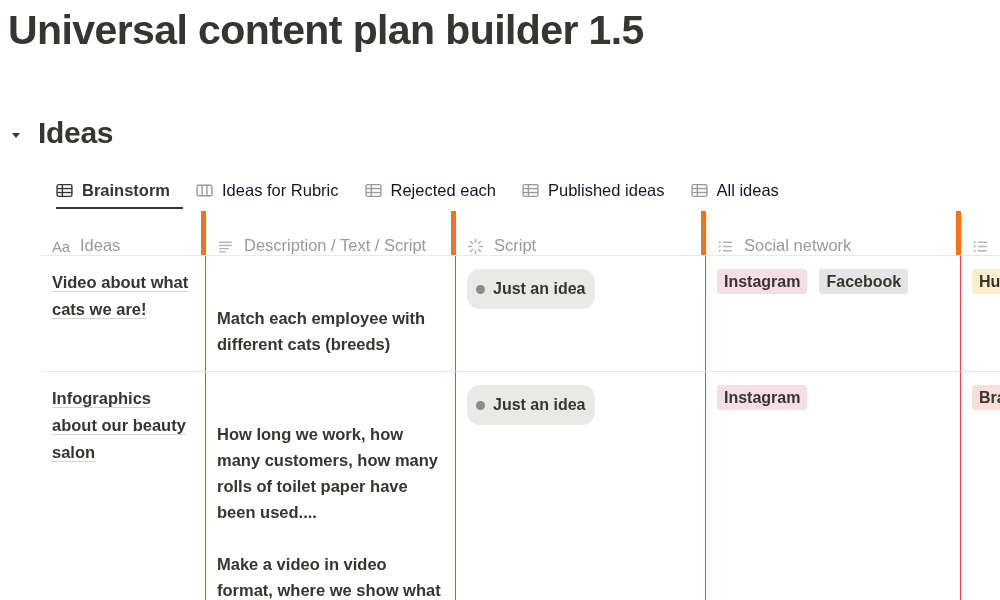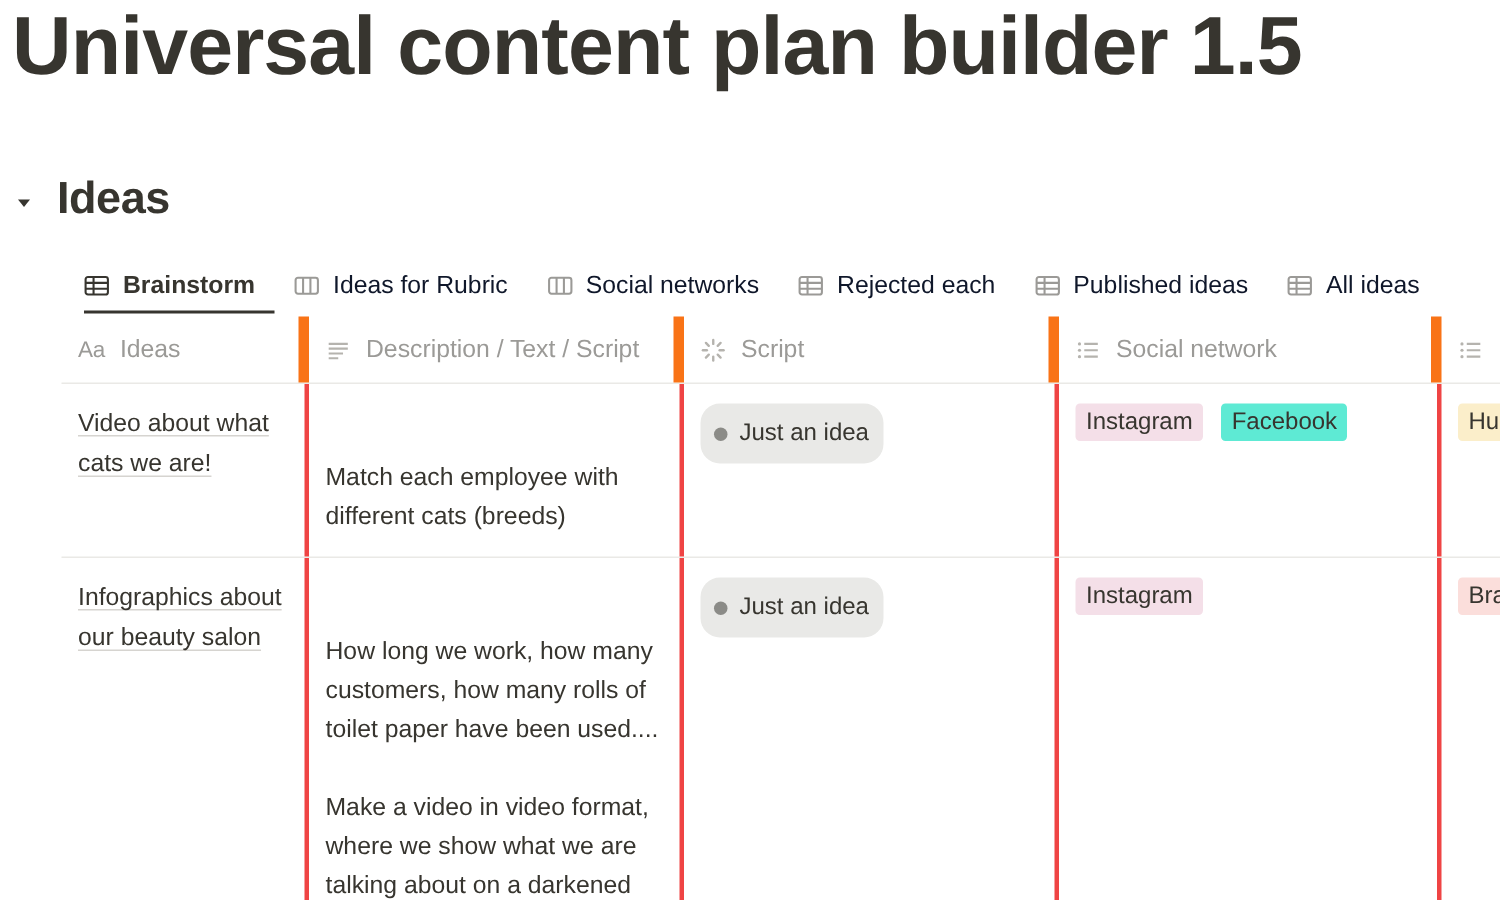--- a/index.html
+++ b/index.html
@@ -18,21 +18,21 @@
     width: 1000px;
     height: 600px;
     overflow: hidden;
   }
 
   
   .page-title {
     position: absolute;
     left: 8px;
     top: 2px;
-    font-size: 55px;
+    font-size: 41px;
     font-weight: bold;
     letter-spacing: -0.6px;
     color: #37352f;
     line-height: 56px;
     white-space: nowrap;
   }
 
   
   .section-head {
     position: absolute;
@@ -106,25 +106,25 @@
     top: 211px;
     width: 1010px;
   }
   .hdr-row {
     display: flex;
     height: 45px;
     border-bottom: 1px solid #eae9e6;
   }
   .hdr-cell {
     display: flex;
-    align-items: center;
+    align-items: flex-end;
     padding-left: 11px;
     font-size: 16.5px;
     color: #9b9a97;
-    border-right: 7px solid #f97316;
+    border-right: 5px solid #f97316;
     white-space: nowrap;
     overflow: hidden;
   }
   .hdr-cell .h-ico {
     width: 17px;
     height: 17px;
     margin-right: 10px;
     flex: none;
     display: block;
   }
@@ -134,22 +134,23 @@
     color: #9b9a97;
     letter-spacing: -0.2px;
   }
 
   .row {
     display: flex;
     border-bottom: 1px solid #eae9e6;
   }
   .cell {
     padding: 13px 11px 14px 11px;
-    border-right: 3px solid #ef4444;
+    border-right: 1px solid #ef4444;
     overflow: hidden;
+    font-weight: bold;
   }
 
   
   .c1 { width: 165px; flex: none; }
   .c2 { width: 250px; flex: none; }
   .c3 { width: 250px; flex: none; }
   .c4 { width: 255px; flex: none; }
   .c5 { width: 90px;  flex: none; }
 
   .title-link {
@@ -238,30 +239,20 @@
       <span class="t-ico">
         <svg width="17" height="17" viewBox="0 0 16 16" aria-hidden="true">
           <rect x="1" y="3" width="14" height="10" rx="1.5" fill="none" stroke="#9b9a97" stroke-width="1.3"></rect>
           <line x1="5.7" y1="3" x2="5.7" y2="13" stroke="#9b9a97" stroke-width="1.3"></line>
           <line x1="10.3" y1="3" x2="10.3" y2="13" stroke="#9b9a97" stroke-width="1.3"></line>
         </svg>
       </span>
       <span>Ideas for Rubric</span>
     </div>
 
-    <div class="tab">
-      <span class="t-ico">
-        <svg width="17" height="17" viewBox="0 0 16 16" aria-hidden="true">
-          <rect x="1" y="3" width="14" height="10" rx="1.5" fill="none" stroke="#9b9a97" stroke-width="1.3"></rect>
-          <line x1="5.7" y1="3" x2="5.7" y2="13" stroke="#9b9a97" stroke-width="1.3"></line>
-          <line x1="10.3" y1="3" x2="10.3" y2="13" stroke="#9b9a97" stroke-width="1.3"></line>
-        </svg>
-      </span>
-      <span>Social networks</span>
-    </div>
 
     <div class="tab">
       <span class="t-ico">
         <svg width="17" height="17" viewBox="0 0 16 16" aria-hidden="true">
           <rect x="1" y="2.5" width="14" height="11" rx="1.5" fill="none" stroke="#9b9a97" stroke-width="1.3"></rect>
           <line x1="1" y1="6.2" x2="15" y2="6.2" stroke="#9b9a97" stroke-width="1.3"></line>
           <line x1="1" y1="9.9" x2="15" y2="9.9" stroke="#9b9a97" stroke-width="1.3"></line>
           <line x1="6" y1="2.5" x2="6" y2="13.5" stroke="#9b9a97" stroke-width="1.3"></line>
         </svg>
       </span>
@@ -372,21 +363,21 @@
           <p>Match each employee with different cats (breeds)</p>
         </div>
       </div>
       <div class="cell c3">
         <span class="pill">
           <span class="dot"></span>
           <span>Just an idea</span>
         </span>
       </div>
       <div class="cell c4">
-        <span class="tag" style="background:#f4dfe8">Instagram</span><span class="tag" style="background:#5eead4">Facebook</span>
+        <span class="tag" style="background:#f4dfe8">Instagram</span><span class="tag" style="background:#e5e5e5">Facebook</span>
       </div>
       <div class="cell c5">
         <span class="tag" style="background:#fbeeca">Hum</span>
       </div>
     </div>
 
     <div class="row">
       <div class="cell c1">
         <span class="title-link">Infographics about our beauty salon</span>
       </div>

